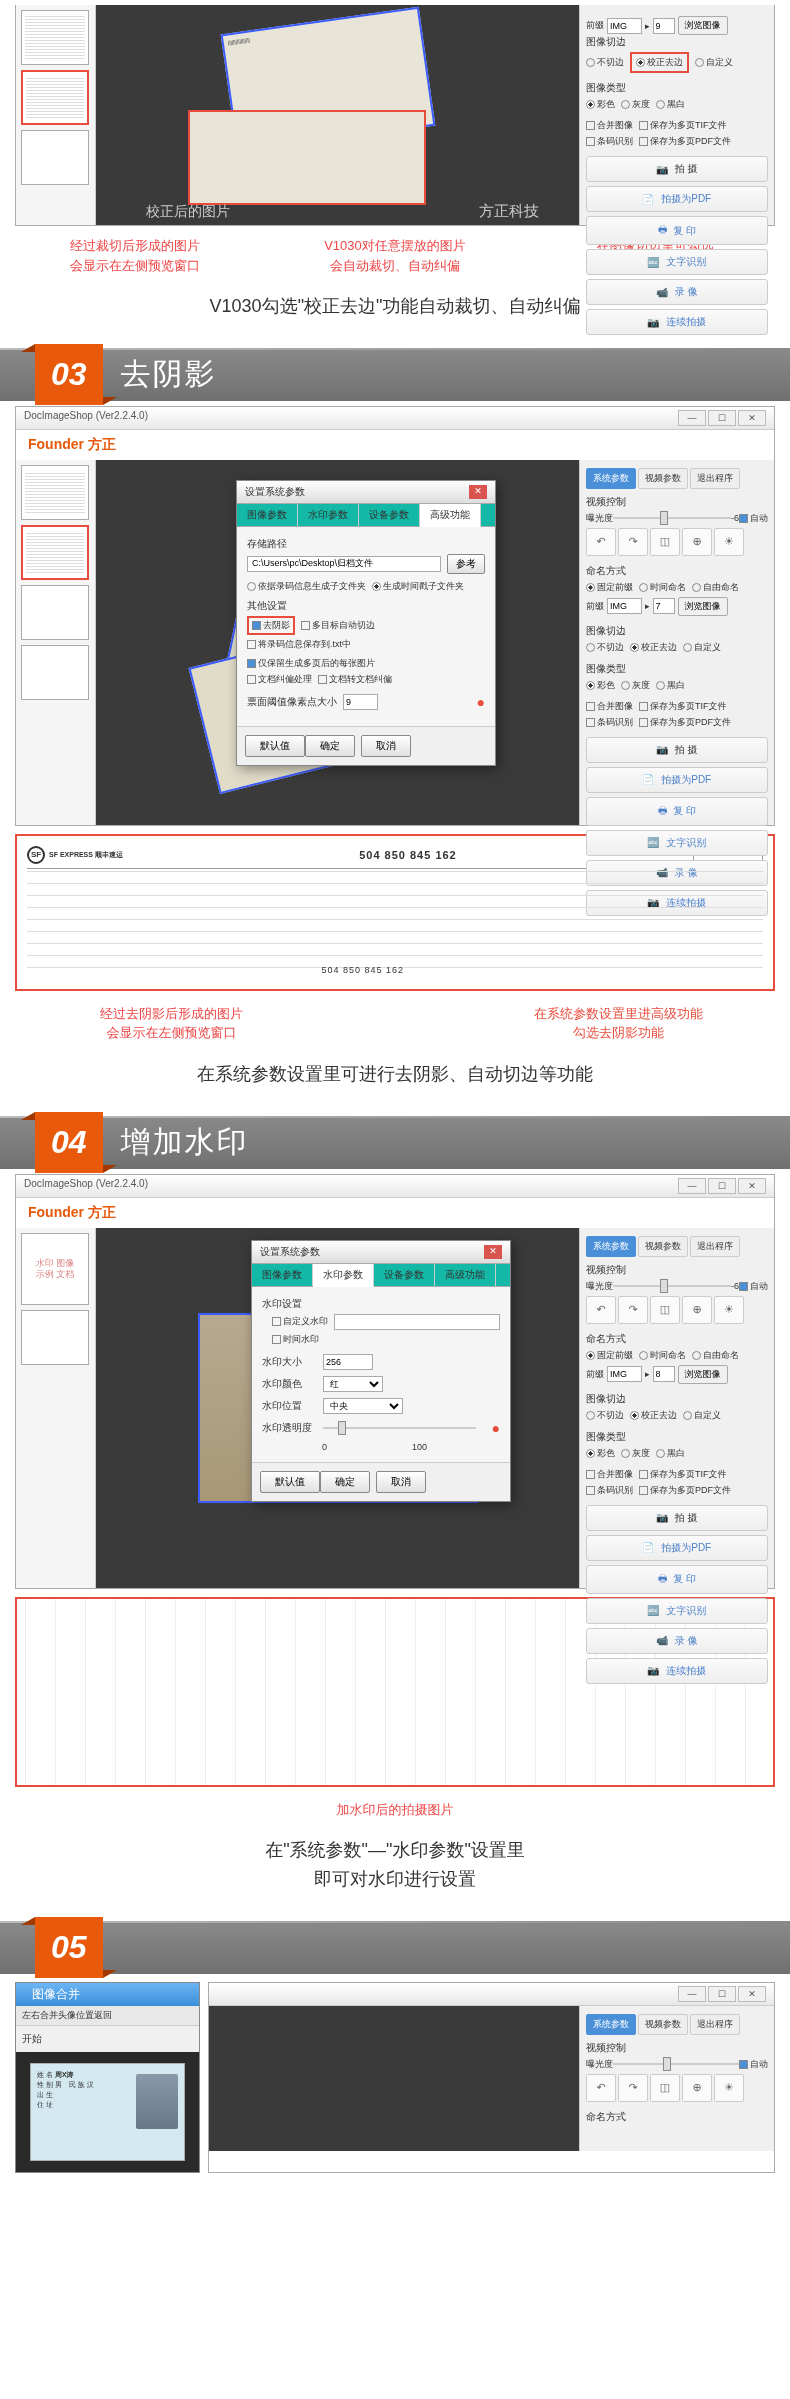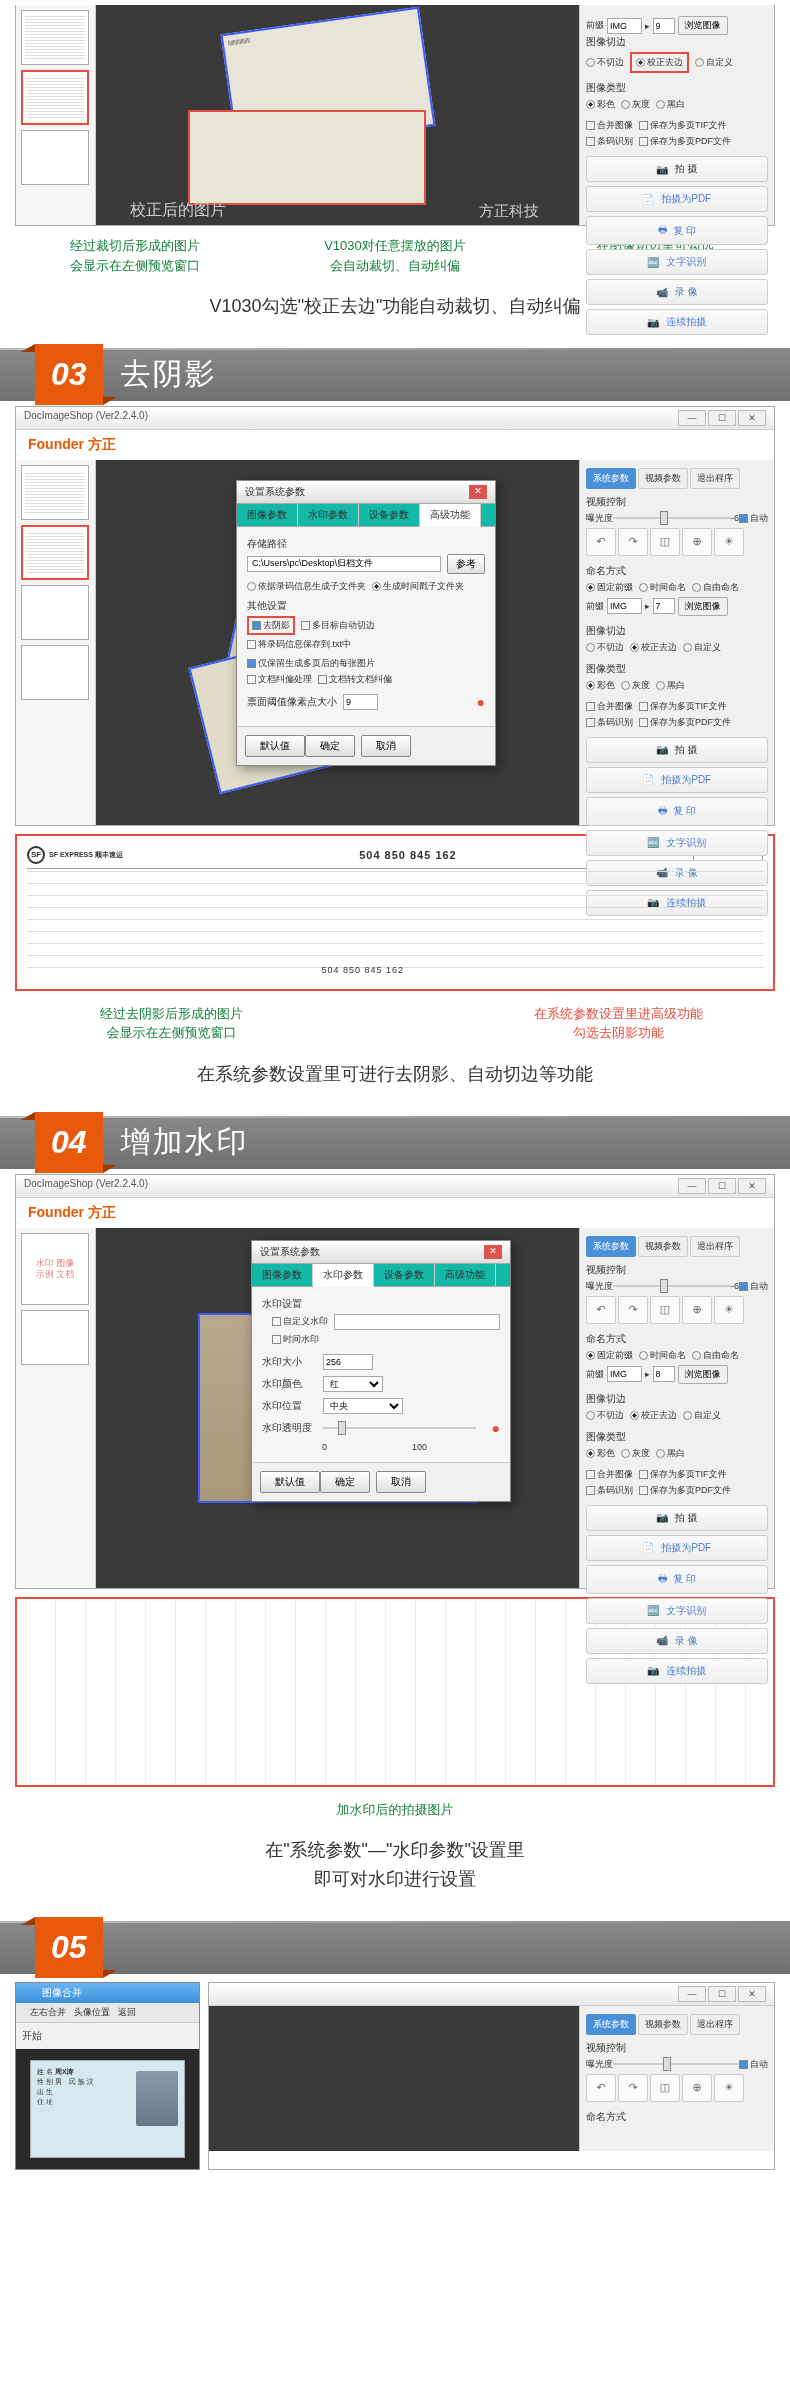--- a/index.html
+++ b/index.html
@@ -32,21 +32,21 @@
 .radio{width:9px;height:9px;border:1px solid #888;border-radius:50%;display:inline-block}
 .radio.checked{background:radial-gradient(#333 40%,#fff 45%)}
 .check{width:9px;height:9px;border:1px solid #888;display:inline-block}
 .check.checked{background:#4a90d9}
 .prefix-row{display:flex;align-items:center;gap:3px;margin-top:3px;font-size:9px}
 .mini-input{width:35px;height:16px;border:1px solid #aaa;background:#fff;font-size:9px;padding:0 2px}
 .mini-btn{padding:2px 6px;border:1px solid #aaa;background:#f0f0f0;font-size:9px;border-radius:2px}
 .option-box{border:2px solid #e74c3c;padding:2px 4px;display:inline-flex}
 .action-btn{width:100%;padding:5px;margin-top:4px;border:1px solid #ccc;background:linear-gradient(#fafafa,#eee);border-radius:3px;font-size:10px;color:#4a7fc9;display:flex;align-items:center;justify-content:center;gap:6px}
 .caption-row{display:flex;padding:5px 15px;gap:20px}
-.caption-col{flex:1;text-align:center;font-size:13px;color:#15803d;line-height:1.5}
+.caption-col{flex:1;text-align:center;font-size:13px;color:#ef4444;line-height:1.5}
 .caption-col.red{color:#e74c3c}
 .main-caption{font-size:18px;color:#333;text-align:center;padding:12px;line-height:1.6}
 .step-header{background:linear-gradient(#8a8a8a,#707070);height:53px;position:relative;margin-top:15px;display:flex;align-items:center}
 .step-header::before{content:"";position:absolute;top:0;left:0;right:0;height:2px;background:linear-gradient(90deg,#bbb,#888)}
 .step-num{background:#e8590c;color:#fff;font-size:32px;font-weight:bold;padding:12px 16px;margin-left:35px;position:relative;font-style:italic}
 .step-num::before{content:"";position:absolute;left:-14px;top:0;border-top:8px solid transparent;border-right:14px solid #a03800}
 .step-num::after{content:"";position:absolute;right:-14px;bottom:0;border-bottom:8px solid transparent;border-left:14px solid #a03800}
 .step-title{color:#fff;font-size:30px;margin-left:18px;letter-spacing:2px}
 .dialog{position:absolute;background:#f0f0f0;border:1px solid #888;box-shadow:3px 3px 12px rgba(0,0,0,.4);font-size:10px}
 .dialog-title{background:linear-gradient(#fff,#ddd);padding:4px 8px;border-bottom:1px solid #aaa;display:flex;justify-content:space-between}
@@ -57,22 +57,22 @@
 .dialog-body{padding:10px;background:#f5f5f5}
 .dialog-field{margin-bottom:6px;display:flex;align-items:center;gap:6px;font-size:10px}
 .dialog-input{border:1px solid #aaa;background:#fff;padding:2px 4px;font-size:9px;flex:1}
 .dialog-btns{display:flex;justify-content:flex-start;padding:8px;border-top:1px solid #ccc}
 .dlg-btn{padding:3px 14px;border:1px solid #888;background:linear-gradient(#fff,#e0e0e0);border-radius:2px;font-size:10px}
 .red-box{border:2px solid #e74c3c}
 .sample-output{border:2px solid #e74c3c;margin:8px 15px;padding:10px;background:#fff}
 .shipping-label{font-size:7px;line-height:1.3;color:#333}
 .merge-top{display:flex;gap:8px;padding:8px 15px}
 .merge-window{border:1px solid #888;background:#f0f0f0}
-.merge-titlebar{background:linear-gradient(#6bb5f5,#3a8fd9);color:#fff;padding:3px 26px;font-size:10px}
-.merge-toolbar{background:#e8e8e8;padding:3px 14px;font-size:9px;display:flex;gap:8px;border-bottom:1px solid #ccc}
+.merge-titlebar{background:linear-gradient(#6bb5f5,#3a8fd9);color:#fff;padding:3px 16px;font-size:12px}
+.merge-toolbar{background:#e8e8e8;padding:3px 6px;font-size:9px;display:flex;border-bottom:1px solid #ccc}
 .id-card{width:155px;height:98px;background:#d4e8f0;border:1px solid #aaa;padding:6px;font-size:7px;position:relative}
 .id-photo{position:absolute;right:6px;top:10px;width:42px;height:55px;background:linear-gradient(#8899aa,#667788);border-radius:2px}
 </style>
 </head>
 <body>
 
 <div class="section">
   <div class="screenshot-container" style="border-top:none">
     <div class="app-body" style="height:220px">
       <div class="thumb-panel">
@@ -82,21 +82,21 @@
         <div class="thumb selected">
             <div class="thumb-content"></div>
           </div>
         <div class="thumb"></div>
       </div>
       <div class="canvas-area" style="min-height:200px">
         <div style="position:relative;width:340px;height:190px">
           <div class="scanned-doc" style="width:200px;height:120px;transform:rotate(-8deg);position:absolute;top:0;left:60px;background:#e8e4d8;font-size:5px;padding:4px">|||||||||||||||||</div>
           <div class="scanned-doc" style="width:238px;height:95px;position:absolute;bottom:5px;left:20px;border-color:#e74c3c;background:#e8e4d8"></div>
         </div>
-        <div style="position:absolute;bottom:4px;left:34px;font-size:16px;color:#ccc">校正后的图片</div>
+        <div style="position:absolute;bottom:4px;left:50px;font-size:14px;color:#ccc">校正后的图片</div>
         <div style="position:absolute;bottom:4px;right:40px;font-size:15px;color:#ccc">方正科技</div>
       </div>
       <div class="right-panel">
         <div class="prefix-row">
           <span>前缀</span>
           <input class="mini-input" value="IMG" style="">
           <span>▸</span>
           <input class="mini-input" style="width: 22px;" value="9">
           <button class="mini-btn">浏览图像</button>
         </div>

